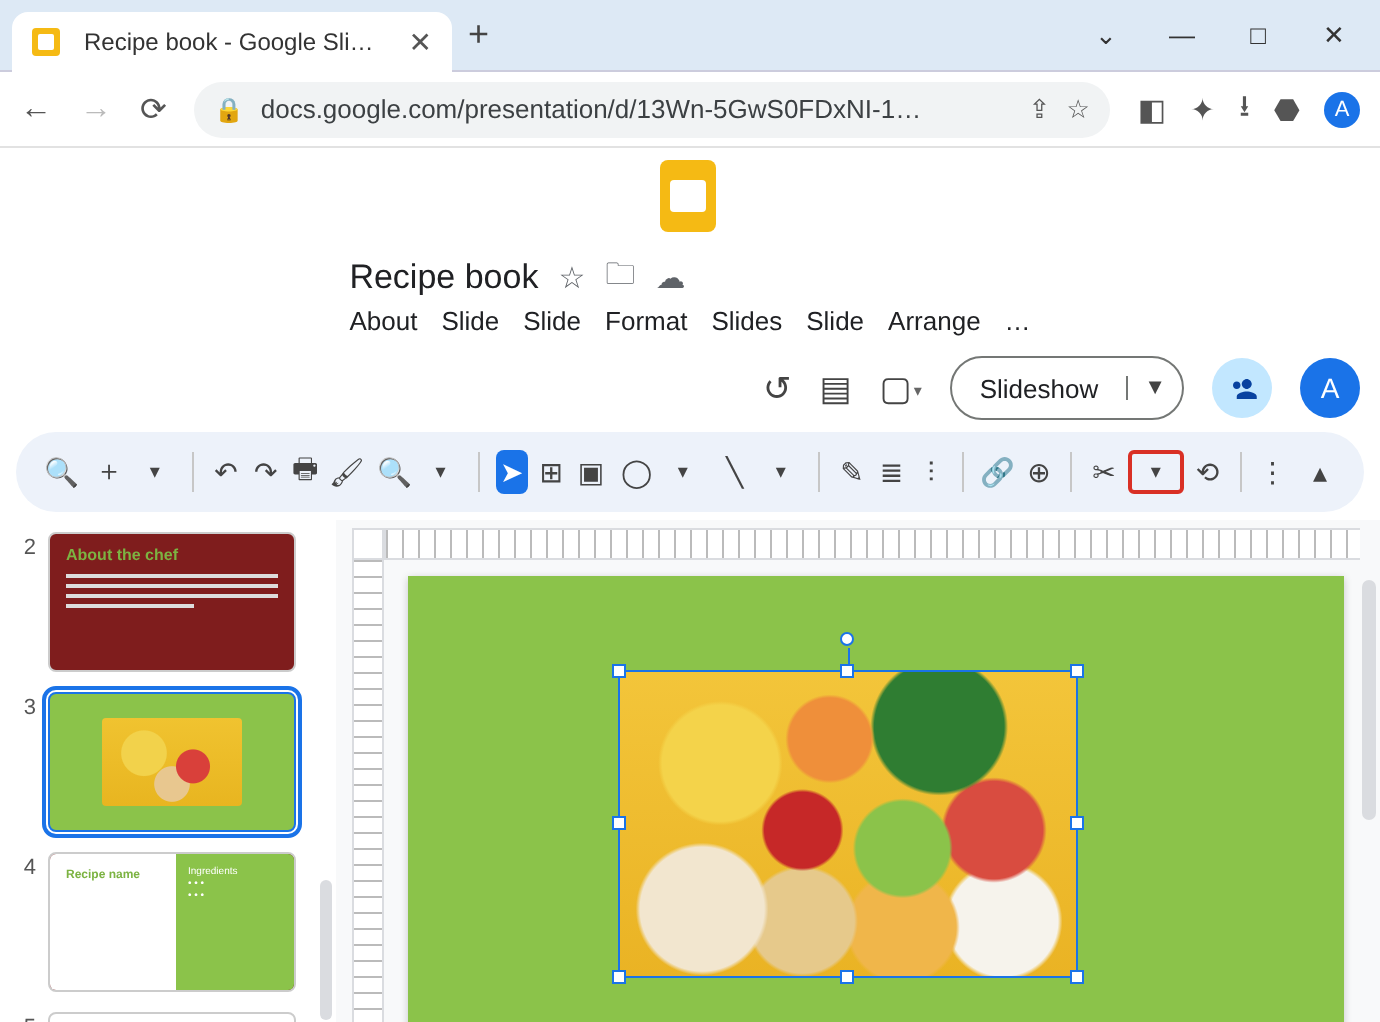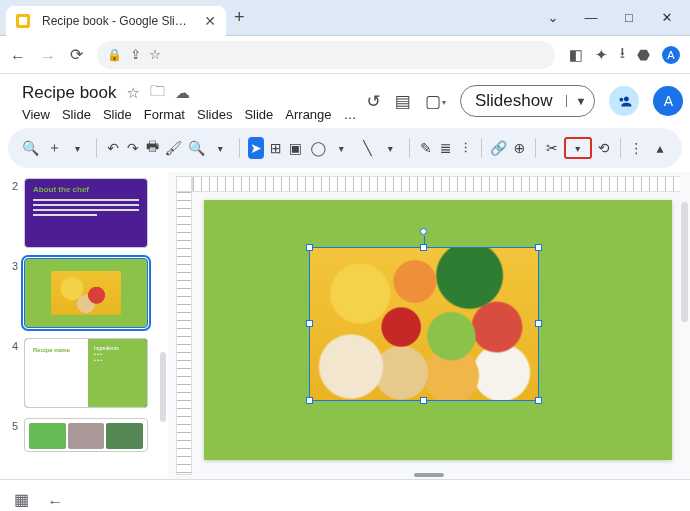--- a/index.html
+++ b/index.html
@@ -21,52 +21,52 @@
   .addrbar .navicon { color: #555; font-size: 16px; }
   .addrbar .navicon.fwd { color: #bbb; }
   .url-field { flex: 1; height: 28px; background: #f1f3f4; border-radius: 14px; display: flex; align-items: center; padding: 0 10px; font-size: 13px; color: #3c4043; gap: 8px; }
   .url-field .lock { font-size: 12px; }
   .url-field .url { flex: 1; overflow: hidden; text-overflow: ellipsis; white-space: nowrap; }
   .url-actions { display: flex; gap: 8px; align-items: center; color: #555; }
   .ext-icons { display: flex; gap: 12px; align-items: center; color: #555; font-size: 15px; }
   .avatar-chrome { width: 18px; height: 18px; border-radius: 50%; background: #1a73e8; color: #fff; font-size: 11px; display: flex; align-items: center; justify-content: center; }
 
   
-  .app-header { display: flex; align-items: center; padding: 6px 10px 0 10px; gap: 10px; }
+  .app-header { display: flex; align-items: center; padding: 6px 10px 0 10px; gap: 10px; flex-direction: column; }
   .slides-logo { width: 28px; height: 36px; background: #f5ba14; border-radius: 4px; position: relative; margin-right: 2px; }
   .slides-logo::after { content: ""; position: absolute; left: 5px; right: 5px; top: 10px; bottom: 10px; background: #fff; border-radius: 2px; }
   .doc-title-wrap { display: flex; flex-direction: column; }
   .doc-title-row { display: flex; align-items: center; gap: 10px; }
   .doc-title { font-size: 17px; color: #202124; }
   .muted-icon { color: #5f6368; font-size: 15px; }
   .menus { display: flex; gap: 12px; font-size: 13px; color: #202124; margin-top: 2px; }
   .header-right { margin-left: auto; display: flex; align-items: center; gap: 14px; }
   .header-btn { color: #444; font-size: 17px; }
   .slideshow-btn { border: 1px solid #747775; border-radius: 18px; height: 32px; display: flex; align-items: center; }
-  .slideshow-btn .main { padding: 0 14px; font-size: 17px; color: #202124; }
+  .slideshow-btn .main { padding: 0 14px; font-size: 13px; color: #202124; }
   .slideshow-btn .caret { border-left: 1px solid #747775; padding: 0 8px; font-size: 11px; color: #444; }
   .share-btn { width: 30px; height: 30px; border-radius: 50%; background: #c2e7ff; color: #0842a0; font-size: 15px; display: flex; align-items: center; justify-content: center; }
   .avatar-app { width: 30px; height: 30px; border-radius: 50%; background: #1a73e8; color: #fff; font-size: 14px; display: flex; align-items: center; justify-content: center; }
 
   
   .toolbar { height: 40px; margin: 6px 8px 0 8px; border-radius: 20px; background: #edf2fa; display: flex; align-items: center; padding: 0 14px; gap: 4px; color: #444; }
   .tool-icon { width: 22px; height: 22px; display: flex; align-items: center; justify-content: center; font-size: 14px; color: #444; border-radius:4px;}
   .tool-icon.small { font-size: 10px; }
   .tool-sep { width: 1px; height: 20px; background: #c7c7c7; margin: 0 4px; }
   .tool-combo { display:flex; align-items:center; gap:1px;}
   .tool-arrow { background:#1a73e8; color:#fff; }
   .tool-highlight { border:2px solid #d93025; border-radius:3px; padding:0 1px; height:22px; display:flex; align-items:center;}
   .toolbar .spacer { flex:1; }
 
   
   .workspace { display:flex; height: calc(511px - 36px - 38px - 50px - 40px - 40px); margin-top:4px; }
   .filmstrip { width: 168px; padding: 6px 4px 6px 8px; overflow:hidden; }
   .slide-thumb-row { display:flex; gap:6px; margin-bottom:10px; align-items:flex-start;}
   .slide-num { font-size:11px; color:#555; width:10px; text-align:right; margin-top:2px;}
-  .thumb { width:124px; height:70px; border:1px solid #ccc; border-radius:4px; background:#4c1d95; position:relative; overflow:hidden; font-size:6px;}
+  .thumb { width:124px; height:70px; border:1px solid #ccc; border-radius:4px; background:#7f1d1d; position:relative; overflow:hidden; font-size:6px;}
   .thumb.selected { outline:2px solid #1a73e8; outline-offset:1px; border-color:#1a73e8;}
   .thumb.green { background:#8bc34a; }
   .thumb .tinytitle { color:#7cb342; font-weight:bold; font-size:8px; position:absolute; top:6px; left:8px;}
   .thumb .tinylines { position:absolute; top:20px; left:8px; right:8px;}
   .thumb .tinylines div { height:2px; background:#ddd; margin-bottom:3px;}
   .thumb.green .food-rect { position:absolute; left:26px; top:12px; right:26px; bottom:12px; background: radial-gradient(circle at 30% 40%, #f2d24b 20%, transparent 21%), radial-gradient(circle at 65% 55%, #d9403a 16%, transparent 17%), radial-gradient(circle at 50% 75%, #e8c78f 18%, transparent 19%), linear-gradient(#f0c330,#e8b520); border-radius:2px;}
   .thumb.split { display:flex;}
   .thumb.split .l { flex:1; background:#fff; padding:8px; font-size:6px; color:#7cb342; font-weight:bold;}
   .thumb.split .r { flex:1; background:#8bc34a; padding:6px; font-size:5px; color:#fff;}
   .thumb.collage { background:#fff; display:grid; grid-template-columns:1fr 1fr 1fr; gap:2px; padding:4px;}
@@ -130,20 +130,21 @@
     <span>✕</span>
   </div>
 </div>
 
 <div class="addrbar">
   <span class="navicon">←</span>
   <span class="navicon fwd">→</span>
   <span class="navicon">⟳</span>
   <div class="url-field">
     <span class="lock">🔒</span>
+    <span class="url">docs.google.com/presentation/d/13Wn-5GwS0FDxNI-1…</span>
     <span class="url-actions">
       <span>⇪</span>
       <span>☆</span>
     </span>
   </div>
   <div class="ext-icons">
     <span>◧</span>
     <span>✦</span>
     <span>⭳</span>
     <span>⬣</span>
@@ -154,21 +155,21 @@
 <div class="app-header">
   <div class="slides-logo"></div>
   <div class="doc-title-wrap">
     <div class="doc-title-row">
       <span class="doc-title">Recipe book</span>
       <span class="muted-icon">☆</span>
       <span class="muted-icon">🗀</span>
       <span class="muted-icon">☁</span>
     </div>
     <div class="menus">
-      <span>View</span>
+      <span>About</span>
       <span>Slide</span>
       <span>Slide</span>
       <span>Format</span>
       <span>Slides</span>
       <span>Slide</span>
       <span>Arrange</span>
       <span>…</span>
     </div>
   </div>
   <div class="header-right">

